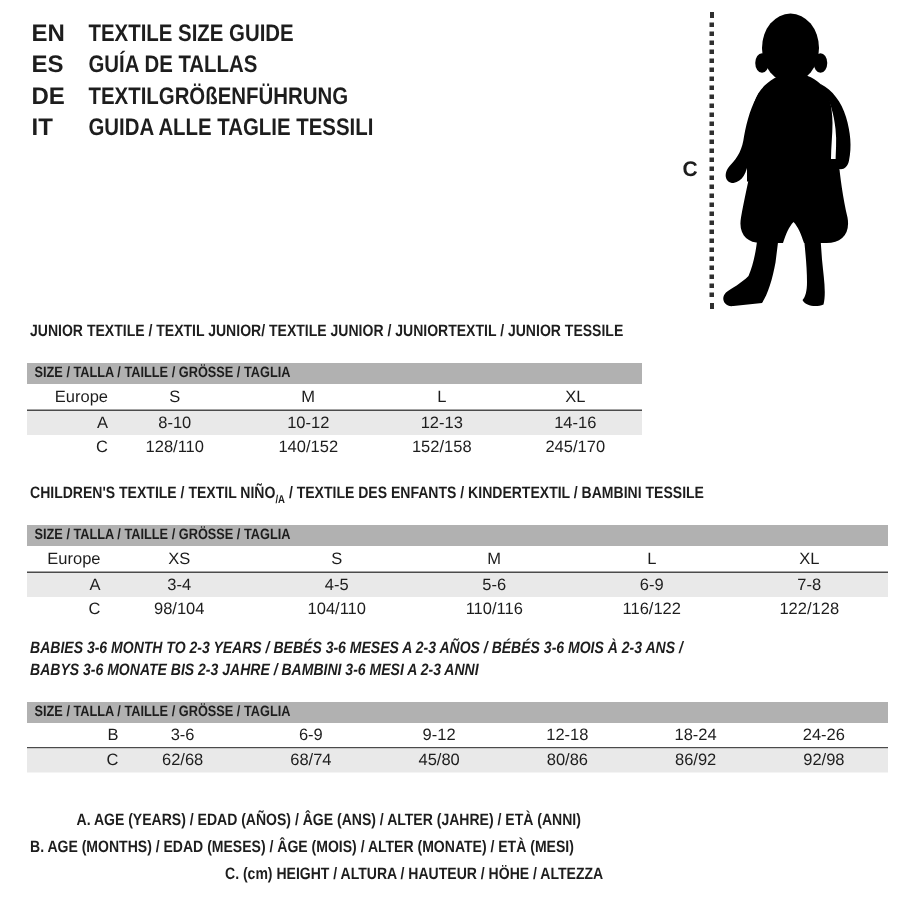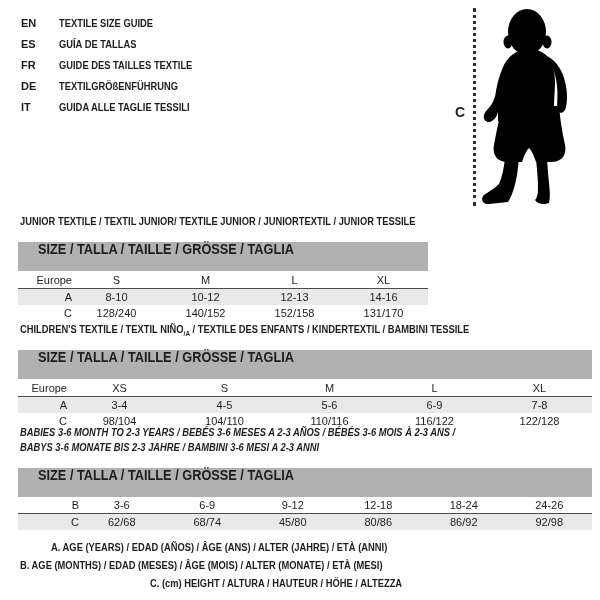--- a/index.html
+++ b/index.html
@@ -4,41 +4,41 @@
 <style>
   html,body{margin:0;padding:0;background:#fff;}
   .canvas{
     position:relative;width:600px;height:600px;background:#ffffff;
     font-family:"Liberation Sans", sans-serif;color:#1d1d1d;overflow:hidden;
   }
   .cond{display:inline-block;transform:scaleX(.85);transform-origin:0 50%;white-space:nowrap;}
 
   
   .lang-list{position:absolute;left:21px;top:12px;}
-  .lang-row{display:flex;height:21px;align-items:center;font-weight:bold;font-size:11px;}
+  .lang-row{display:flex;height:21px;align-items:center;font-weight:bold;font-size:16px;}
   .lang-code{width:38px;flex:none;}
 
   
   .dotted-line{position:absolute;left:473px;top:8px;height:198px;width:0;border-left:3px dotted #2f2f2f;}
   .height-marker{position:absolute;left:455px;top:104px;font-weight:bold;font-size:14px;}
   .child-figure{position:absolute;left:481px;top:6px;}
 
   
   .section-title{position:absolute;left:20px;font-weight:bold;font-size:11px;line-height:15px;}
   #junior-title{top:214px;}
   #children-title{top:322px;}
   #babies-title{top:425px;font-style:italic;}
   .section-title sub{font-size:7.5px;}
 
   
   .tbl{position:absolute;left:18px;font-size:11px;}
   #junior-table{top:242px;width:410px;}
   #children-table{top:350px;width:574px;}
   #babies-table{top:468px;width:574px;}
-  .size-bar{background:#b1b1b1;height:29px;line-height:14px;padding-left:20px;font-weight:bold;font-size:15px;}
+  .size-bar{background:#b1b1b1;height:14px;line-height:14px;padding-left:5px;font-weight:bold;font-size:10px;}
   .t-row{display:grid;align-items:center;}
   .junior-cols{grid-template-columns:54px repeat(4,1fr);}
   .children-cols{grid-template-columns:49px repeat(5,1fr);}
   .babies-cols{grid-template-columns:61px repeat(6,1fr);}
   .head-row{height:17px;border-bottom:1.5px solid #4b4b4b;}
   .data-row{height:16px;}
   .shaded{background:#e9e9e9;}
   .dark-under{border-bottom:1.5px solid #4b4b4b;}
   .t-row .lbl{padding-left:5px;text-align:right;}
   .t-row .val{text-align:center;}
@@ -53,24 +53,20 @@
 <div class="canvas">
 
   <div class="lang-list">
     <div class="lang-row">
       <span class="lang-code">EN</span>
       <span class="cond">TEXTILE SIZE GUIDE</span>
     </div>
     <div class="lang-row">
       <span class="lang-code">ES</span>
       <span class="cond">GUÍA DE TALLAS</span>
-    </div>
-    <div class="lang-row">
-      <span class="lang-code">FR</span>
-      <span class="cond">GUIDE DES TAILLES TEXTILE</span>
     </div>
     <div class="lang-row">
       <span class="lang-code">DE</span>
       <span class="cond">TEXTILGRÖßENFÜHRUNG</span>
     </div>
     <div class="lang-row">
       <span class="lang-code">IT</span>
       <span class="cond">GUIDA ALLE TAGLIE TESSILI</span>
     </div>
   </div>
@@ -105,24 +101,24 @@
     </div>
     <div class="t-row junior-cols data-row shaded">
       <span class="lbl">A</span>
       <span class="val">8-10</span>
       <span class="val">10-12</span>
       <span class="val">12-13</span>
       <span class="val">14-16</span>
     </div>
     <div class="t-row junior-cols data-row">
       <span class="lbl">C</span>
-      <span class="val">128/240</span>
+      <span class="val">128/110</span>
       <span class="val">140/152</span>
       <span class="val">152/158</span>
-      <span class="val">131/170</span>
+      <span class="val">245/170</span>
     </div>
   </div>
 
   <div class="section-title" id="children-title">
     <span class="cond"><span>CHILDREN'S TEXTILE / TEXTIL NIÑO</span><sub>/A</sub><span> / TEXTILE DES ENFANTS / KINDERTEXTIL / BAMBINI TESSILE</span></span>
   </div>
   <div class="tbl" id="children-table">
     <div class="size-bar">
       <span class="cond">SIZE / TALLA / TAILLE / GRÖSSE / TAGLIA</span>
     </div>

